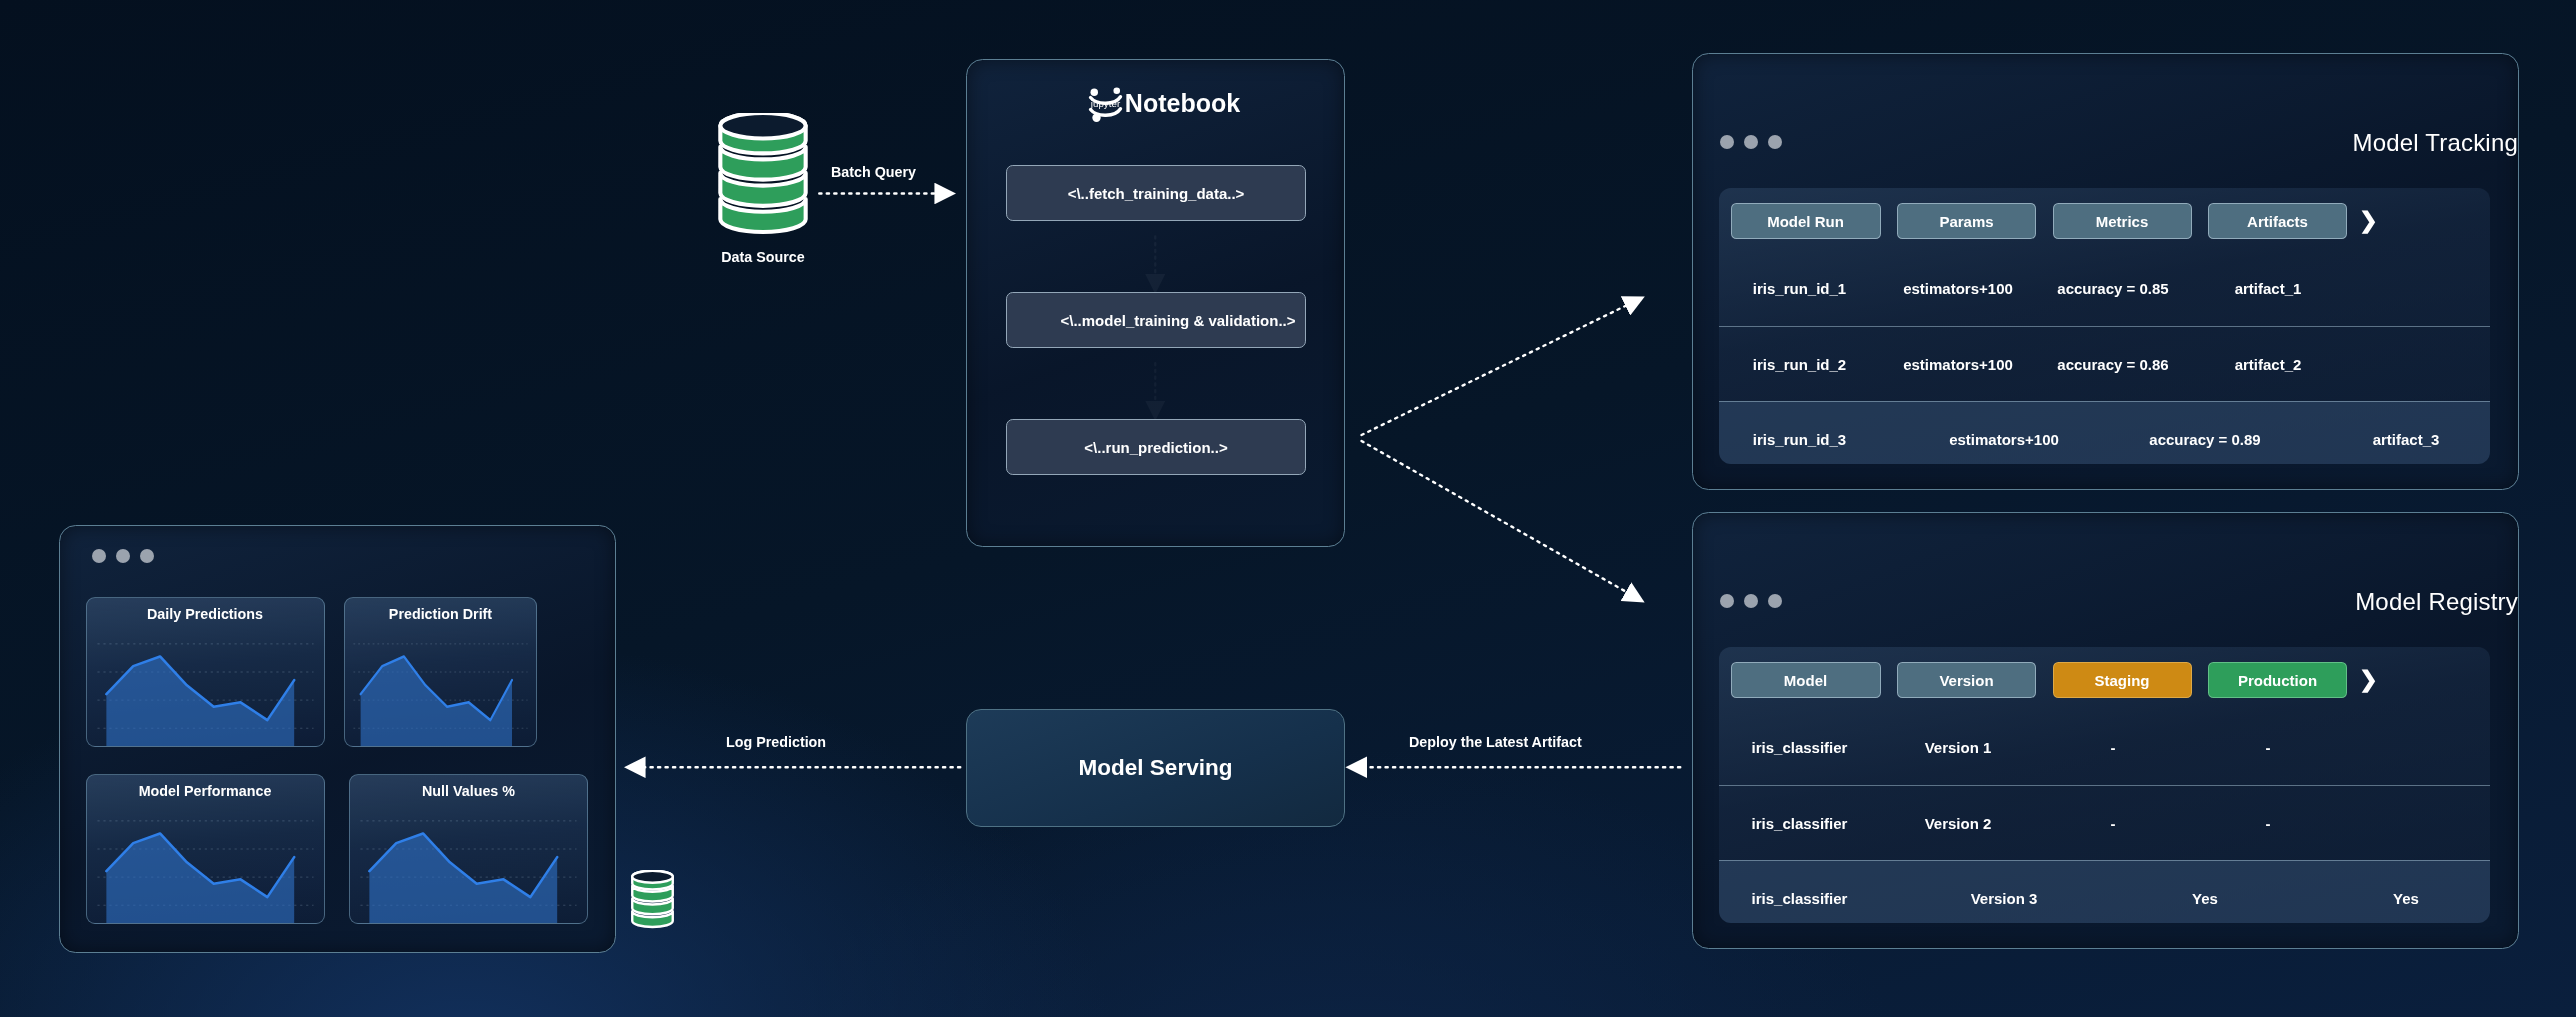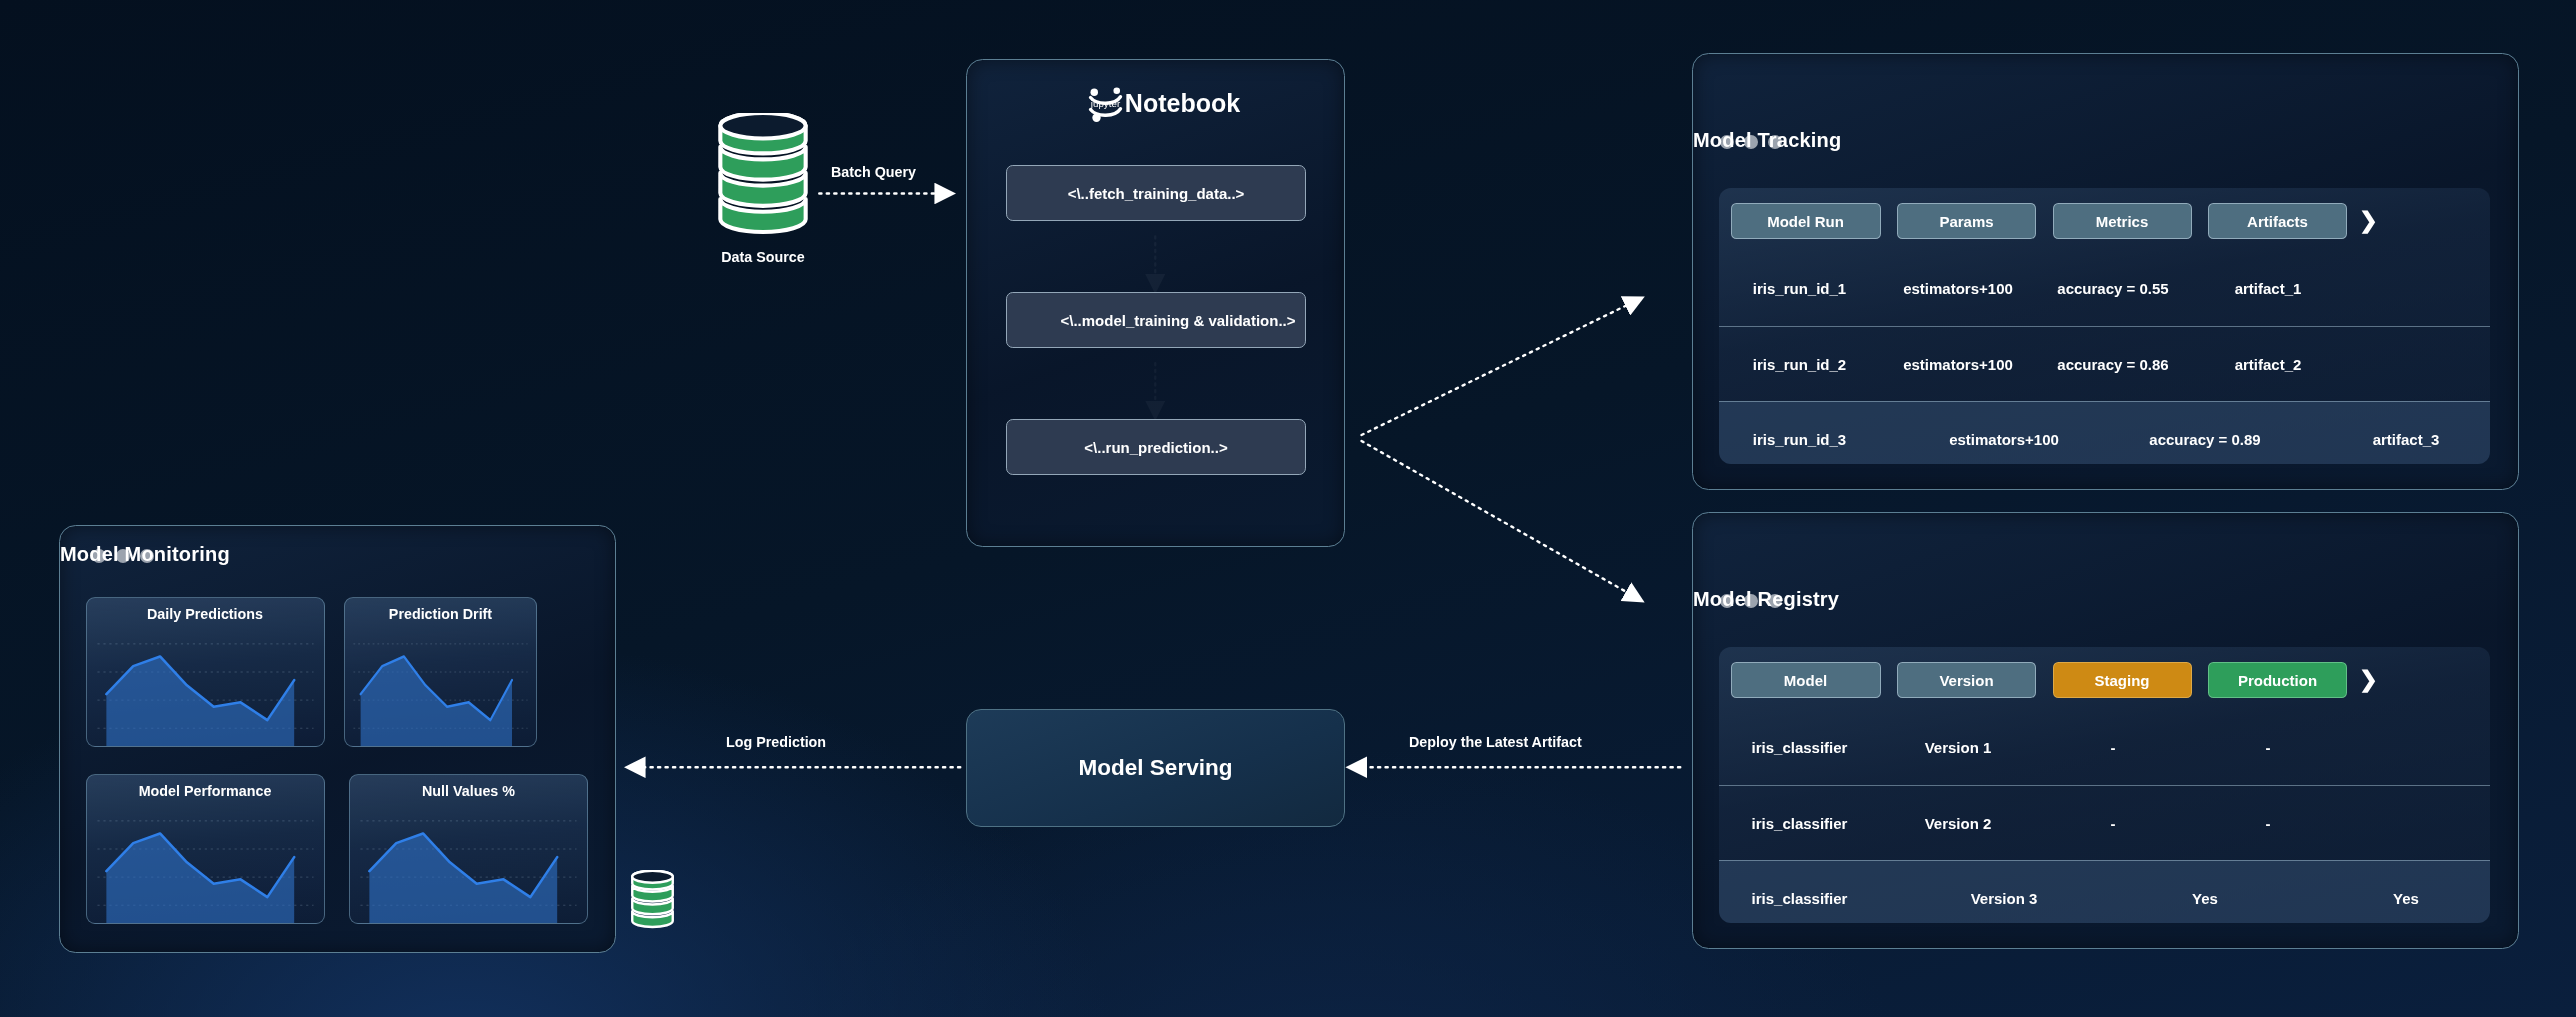--- a/index.html
+++ b/index.html
@@ -24,23 +24,23 @@
   .panel {
     position: absolute;
     border: 1.2px solid #5c7f93;
     border-radius: 16.5px;
     background: linear-gradient(160deg, rgba(17,36,62,0.92) 0%, rgba(9,22,42,0.95) 55%, rgba(10,26,48,0.95) 100%);
     box-shadow: 0 0 19.5px rgba(0,0,0,0.45) inset;
   }
   .panel-title {
     position: absolute;
     left: 0; right: 0;
-    text-align: left;
-    font-size: 20px;
-    font-weight: bold;
+    text-align: right;
+    font-size: 24px;
+    font-weight: normal;
     letter-spacing: 0.2px;
     color: #ffffff;
   }
   .dots { position: absolute; display: flex; gap: 9.8px; }
   .dot { width: 14.3px; height: 14.3px; border-radius: 50%; background: #9ba3ae; }
 
   
   .tbl-wrap {
     position: absolute;
     border-radius: 12px;
@@ -237,21 +237,21 @@
         <div class="th" style="width:150px;">Model Run</div>
         <div class="th" style="width:139px;">Params</div>
         <div class="th" style="width:139px;">Metrics</div>
         <div class="th" style="width:139px; margin-right:10.5px;">Artifacts</div>
         <div class="chev">❯</div>
       </div>
 
       <div class="trow first" style="height:75px;">
         <div class="td" style="width:162px;">iris_run_id_1</div>
         <div class="td" style="width:155px;">estimators+100</div>
-        <div class="td" style="width:155px;">accuracy = 0.55</div>
+        <div class="td" style="width:155px;">accuracy = 0.85</div>
         <div class="td" style="width:155px;">artifact_1</div>
       </div>
       <div class="trow" style="height:75px;">
         <div class="td" style="width:162px;">iris_run_id_2</div>
         <div class="td" style="width:155px;">estimators+100</div>
         <div class="td" style="width:155px;">accuracy = 0.86</div>
         <div class="td" style="width:155px;">artifact_2</div>
       </div>
       <div class="trow highlight" style="height:75px;">
         <div class="td" style="width:162px;">iris_run_id_3</div>
@@ -299,21 +299,20 @@
       </div>
     </div>
   </div>
 
   <div class="panel" style="left:59px; top:525px; width:557px; height:428px;">
     <div class="dots" style="left:31.5px; top:22.5px;">
       <span class="dot"></span>
       <span class="dot"></span>
       <span class="dot"></span>
     </div>
-    <div class="panel-title" style="top:16.5px;">Model Monitoring</div>
 
     <div class="mcard" style="left:25.5px; top:71px; width:239px; height:150px;">
       <div class="mcard-title">Daily Predictions</div>
       <svg viewBox="0 0 318 200" preserveAspectRatio="none">
         <g stroke="rgba(190,215,235,0.30)" stroke-width="1" stroke-dasharray="3 5">
           <line x1="14" y1="62" x2="304" y2="62"></line>
           <line x1="14" y1="100" x2="304" y2="100"></line>
           <line x1="14" y1="138" x2="304" y2="138"></line>
           <line x1="14" y1="176" x2="304" y2="176"></line>
         </g>

